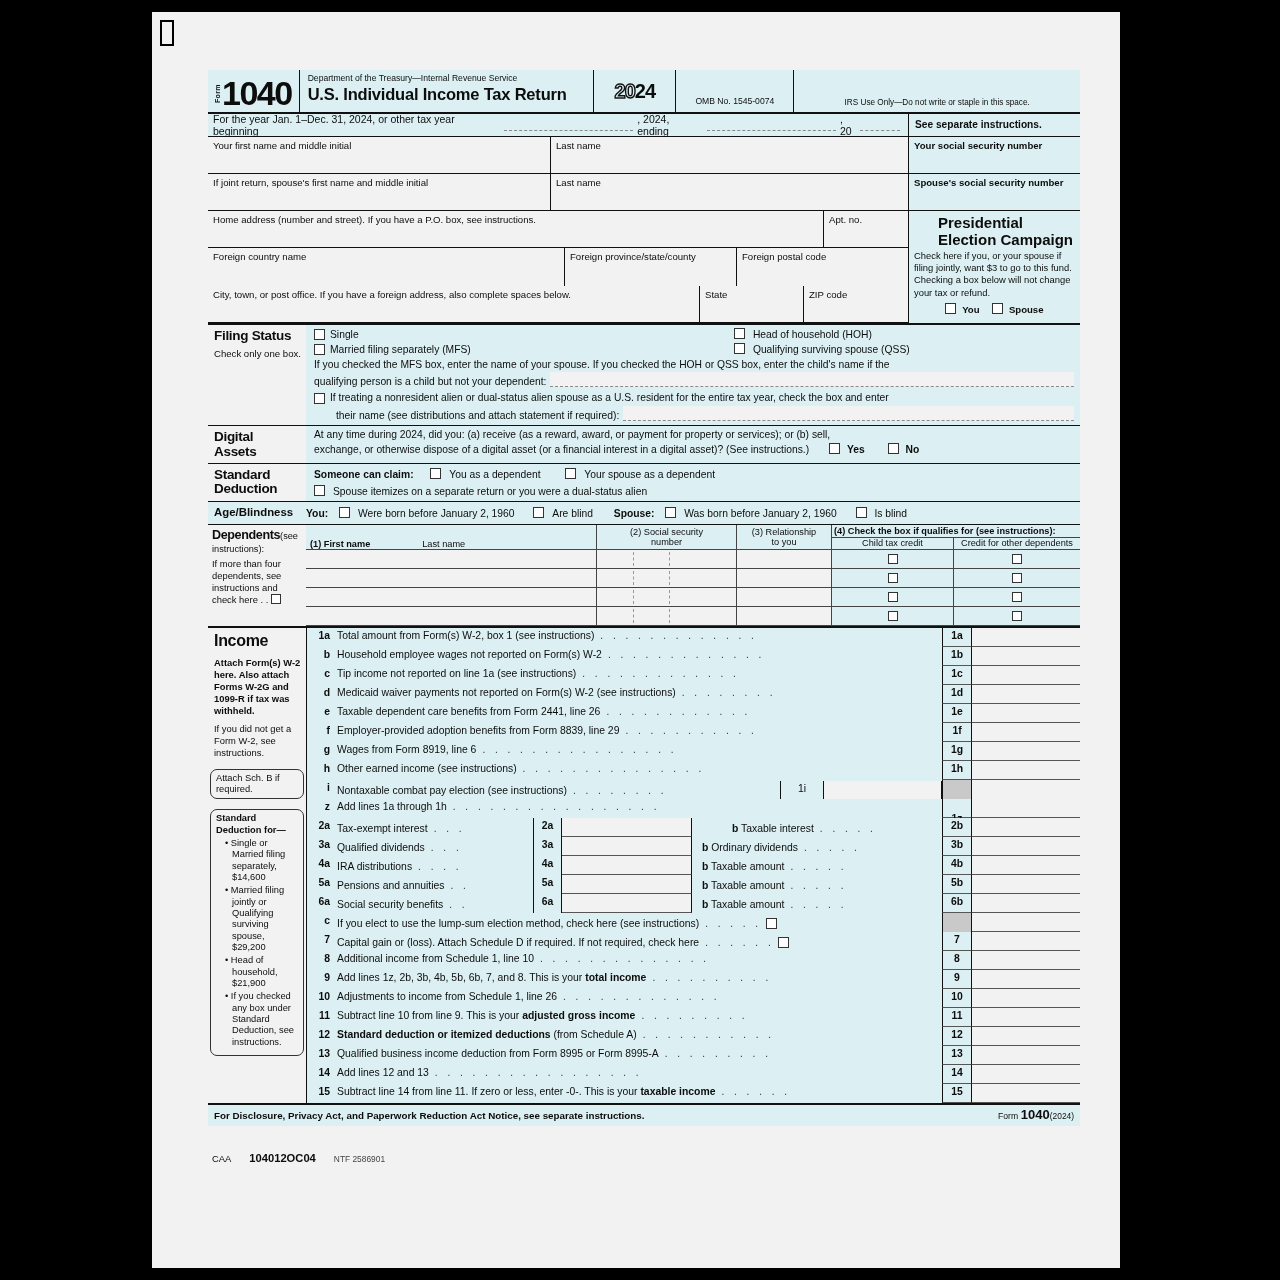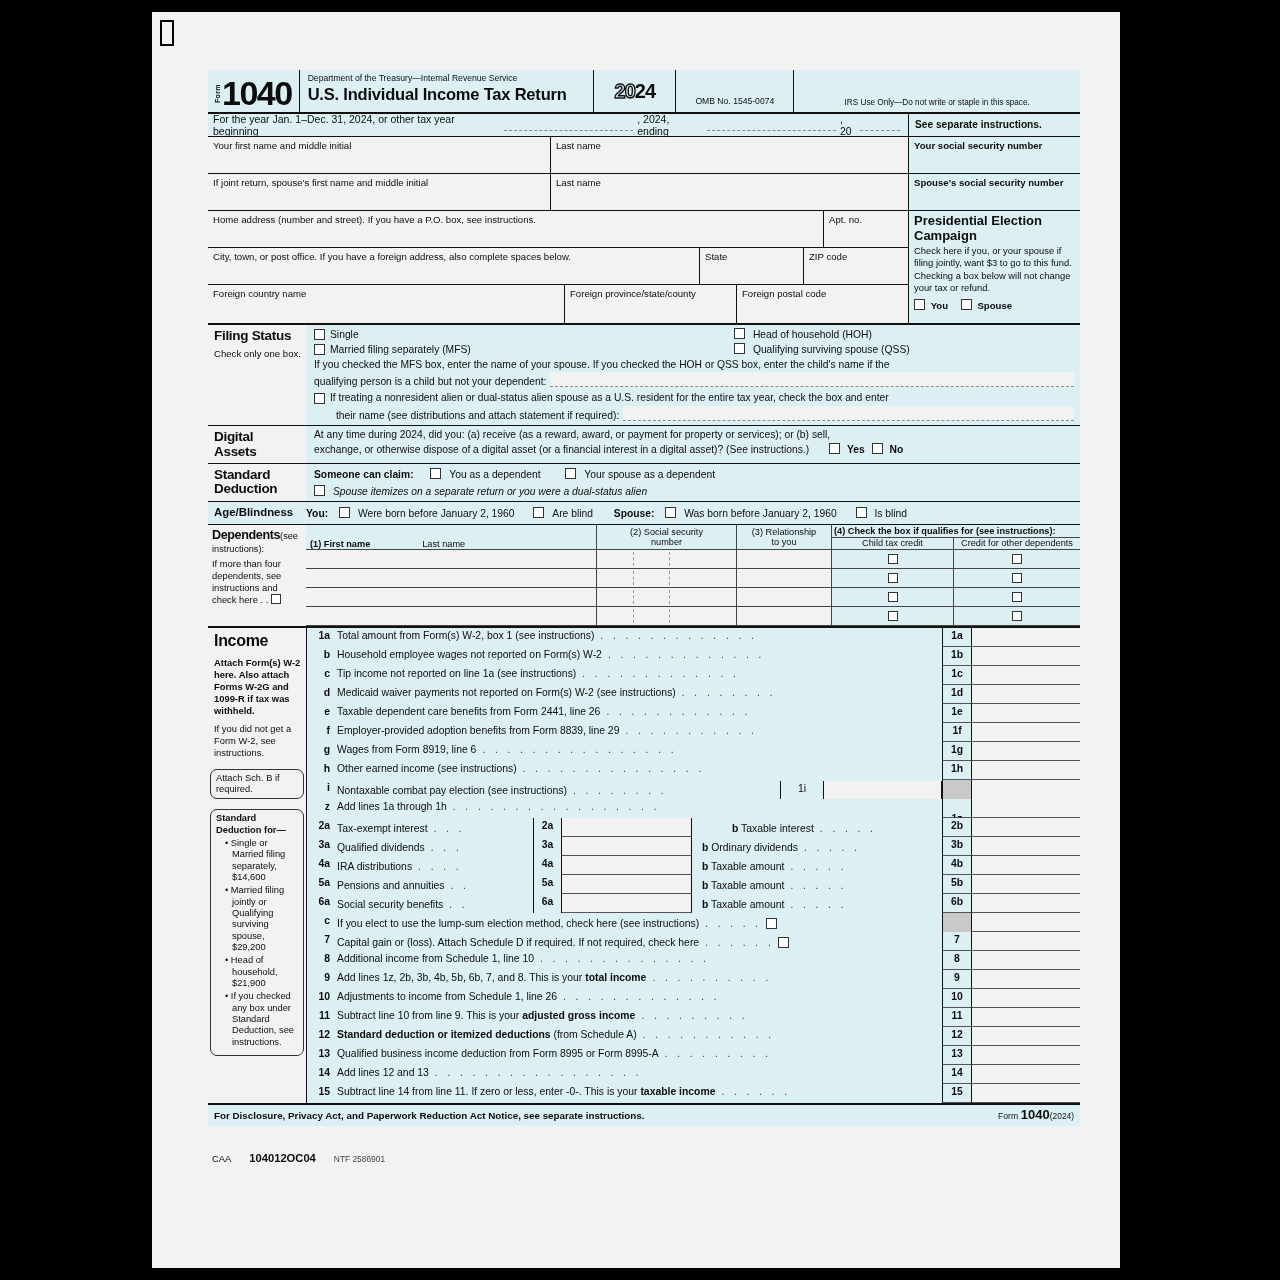--- a/index.html
+++ b/index.html
@@ -155,56 +155,56 @@
 
         <div class="row bl" style="height:37px;">
           <div class="cell gray brt" style="flex:1;">
             <div class="lab">Home address (number and street). If you have a P.O. box, see instructions.</div>
           </div>
           <div class="cell gray" style="width:84px;">
             <div class="lab">Apt. no.</div>
           </div>
         </div>
 
+        <div class="row" style="height:38px;">
+          <div class="cell gray brt" style="width:51%;">
+            <div class="lab">Foreign country name</div>
+          </div>
+          <div class="cell gray brt" style="width:172px;">
+            <div class="lab">Foreign province/state/county</div>
+          </div>
+          <div class="cell gray" style="flex:1;">
+            <div class="lab">Foreign postal code</div>
+          </div>
+        </div>
+
         <div class="row bl" style="height:37px;">
           <div class="cell gray brt" style="flex:1;">
             <div class="lab">City, town, or post office. If you have a foreign address, also complete spaces below.</div>
           </div>
           <div class="cell gray brt" style="width:104px;">
             <div class="lab">State</div>
           </div>
           <div class="cell gray" style="width:104px;">
             <div class="lab">ZIP code</div>
           </div>
         </div>
-
-        <div class="row" style="height:38px;">
-          <div class="cell gray brt" style="width:51%;">
-            <div class="lab">Foreign country name</div>
-          </div>
-          <div class="cell gray brt" style="width:172px;">
-            <div class="lab">Foreign province/state/county</div>
-          </div>
-          <div class="cell gray" style="flex:1;">
-            <div class="lab">Foreign postal code</div>
-          </div>
-        </div>
       </div>
 
       <div class="ent-right blue">
         <div class="cell bl" style="height:37px;">
           <div class="lab b">Your social security number</div>
         </div>
         <div class="cell bl" style="height:37px;">
           <div class="lab b">Spouse's social security number</div>
         </div>
         <div class="cell" style="height:112px;padding-top:3px;">
-          <div class="b" style="font-size:13px;">Presidential Election Campaign</div>
+          <div class="b" style="font-size:15px;margin-left:24px;">Presidential Election Campaign</div>
           <div style="font-size:9.4px;line-height:1.32;margin-top:1px;">Check here if you, or your spouse if filing jointly, want $3 to go to this fund. Checking a box below will not change your tax or refund.</div>
-          <div style="text-align:left;margin-top:4px;font-size:9.6px;">
+          <div style="text-align:center;margin-top:4px;font-size:9.6px;">
             <span class="cb"></span>
             <span class="b" style="margin:0 10px 0 3px;">You</span>
             <span class="cb"></span>
             <span class="b" style="margin-left:3px;">Spouse</span>
           </div>
         </div>
       </div>
     </div>
 
     <div class="sec" style="border-top:2px solid #111;">
@@ -249,42 +249,42 @@
       <div class="sec-head" style="padding-top:4px;">
         <div class="t">Digital</div>
         <div class="t" style="margin-top:0;">Assets</div>
       </div>
       <div class="sec-body" style="padding-top:3px;padding-bottom:3px;">
         <div style="font-size:10.3px;">At any time during 2024, did you: (a) receive (as a reward, award, or payment for property or services); or (b) sell,</div>
         <div style="display:flex;align-items:center;font-size:10.3px;margin-top:2px;">
           <span>exchange, or otherwise dispose of a digital asset (or a financial interest in a digital asset)? (See instructions.)</span>
           <span style="margin-left:20px;">
             <span class="cb"></span>
-            <span class="b" style="margin:0 4px 0 4px;">Yes</span>
+            <span class="b" style="margin:0 20px 0 4px;">Yes</span>
             <span class="cb"></span>
             <span class="b" style="margin-left:4px;">No</span>
           </span>
         </div>
       </div>
     </div>
 
     <div class="sec">
       <div class="sec-head" style="padding-top:4px;">
         <div class="t">Standard</div>
         <div class="t">Deduction</div>
       </div>
       <div class="sec-body" style="padding-top:4px;padding-bottom:4px;">
         <div style="font-size:10.3px;">
           <span class="b">Someone can claim:</span>
           <span style="margin-left:14px;"><span class="cb"></span>
           <span style="margin-left:5px;">You as a dependent</span></span>
           <span style="margin-left:22px;"><span class="cb"></span>
           <span style="margin-left:5px;">Your spouse as a dependent</span></span>
         </div>
-        <div style="font-size:10.3px;margin-top:4px;font-style:italic;">
+        <div style="font-size:10.3px;margin-top:4px;">
           <span class="cb"></span>
           <span style="margin-left:5px;">Spouse itemizes on a separate return or you were a dual-status alien</span>
         </div>
       </div>
     </div>
 
     <div class="sec blue" style="padding:4px 6px 4px 6px;align-items:center;">
       <div style="font-size:11.4px;font-weight:bold;width:92px;flex:none;">Age/Blindness</div>
       <div style="font-size:10.3px;flex:1;">
         <span class="b">You:</span>

